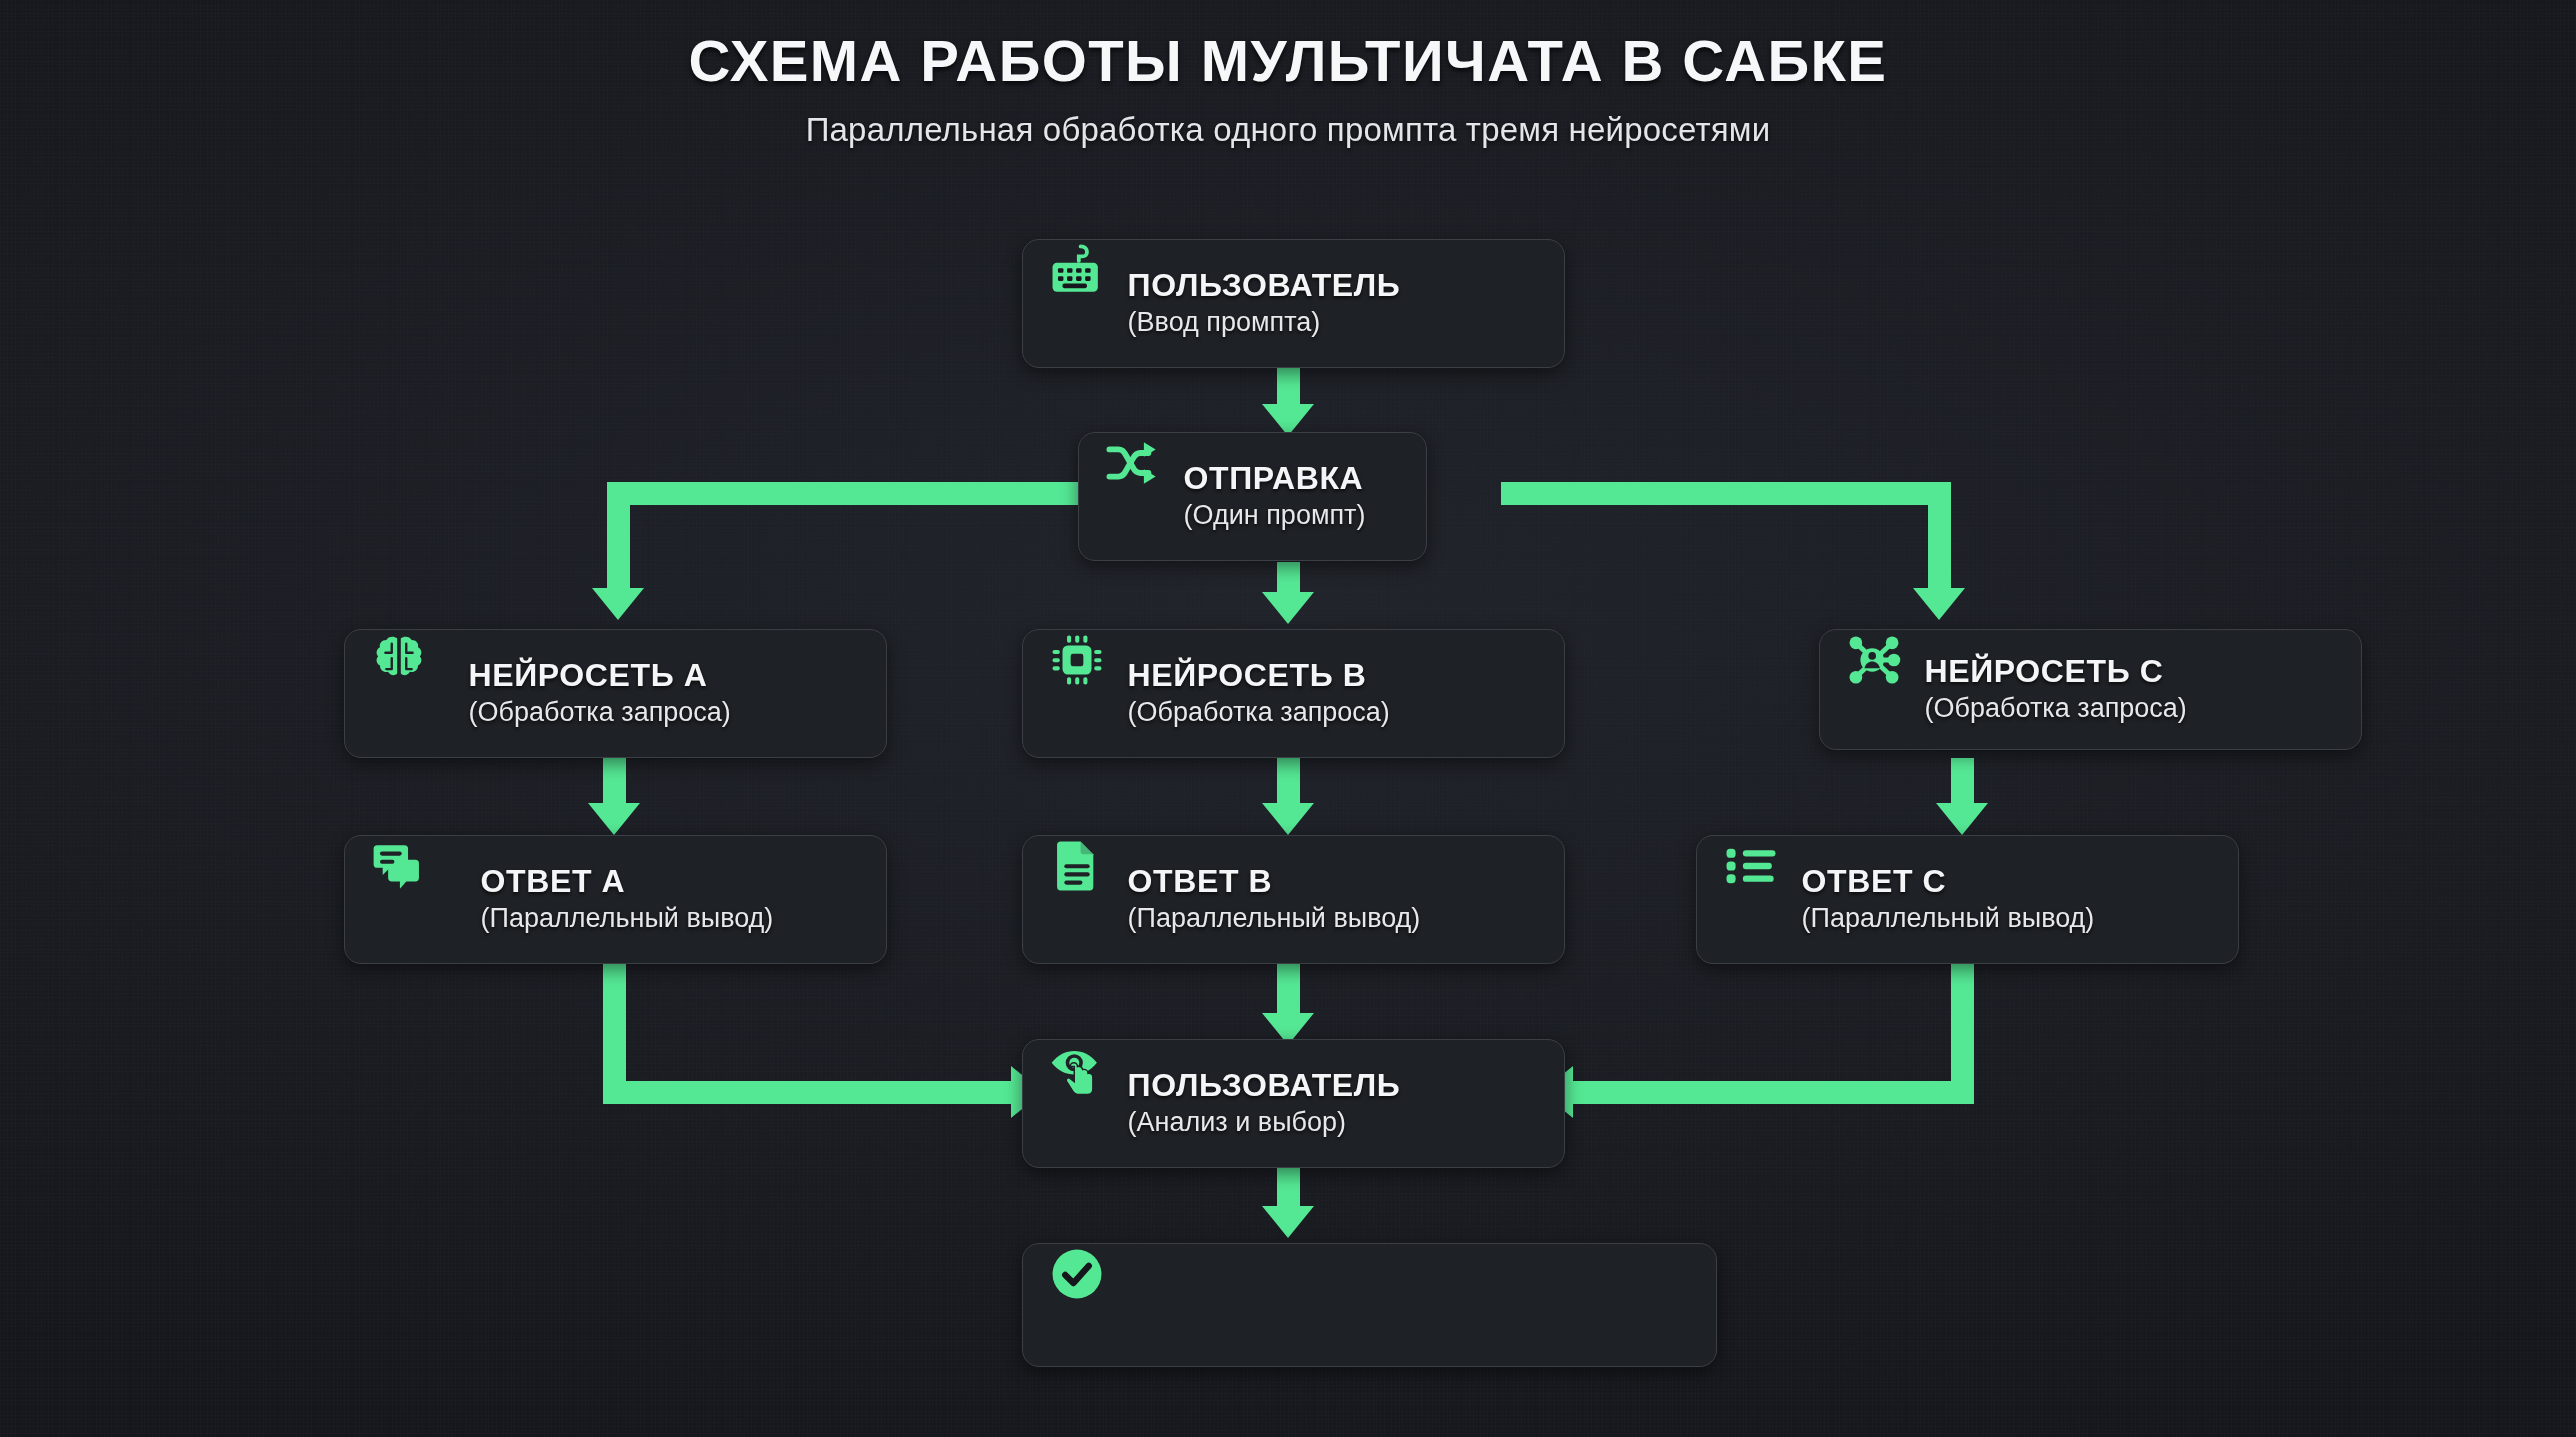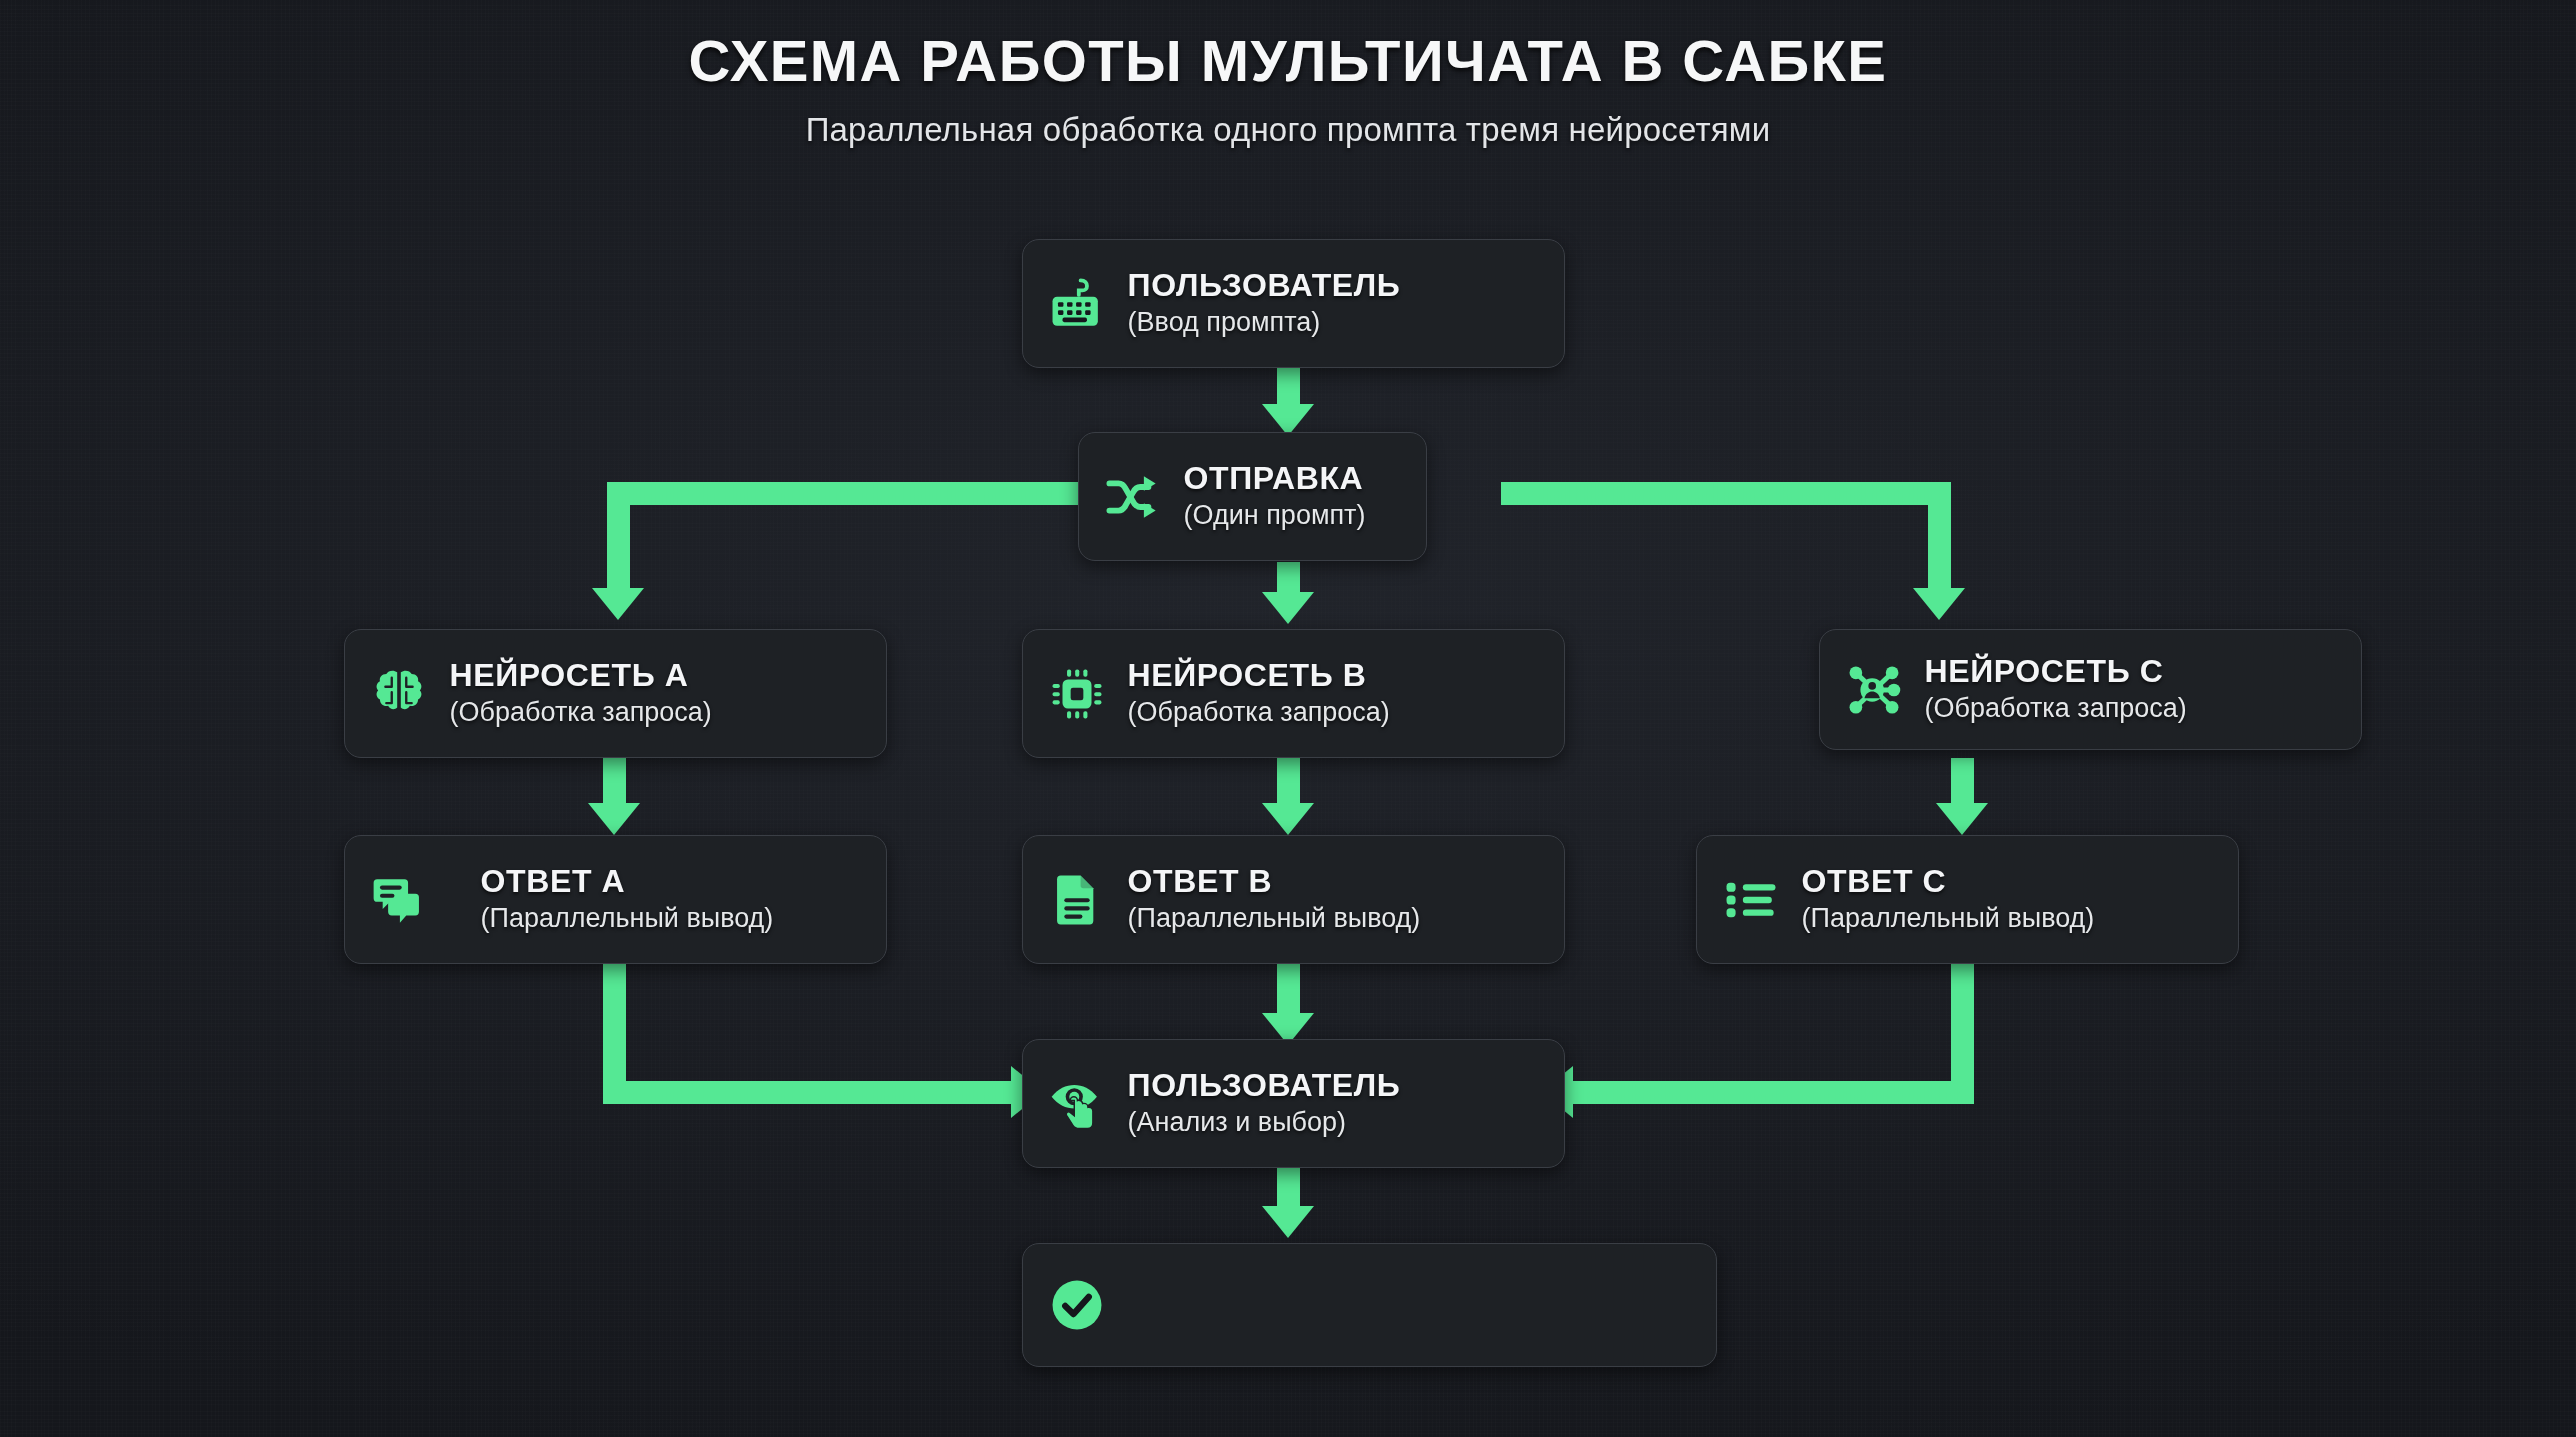--- a/index.html
+++ b/index.html
@@ -56,21 +56,20 @@
     text-shadow: 0 1.9px 4.7px rgba(0,0,0,0.7);
   }
 
   
   .node {
     position: absolute;
     background: #1e2125;
     border: 1.9px solid #3a3e45;
     border-radius: 17px;
     display: flex;
-    align-items: center;
     box-shadow: 0 5.6px 17px rgba(0,0,0,0.45);
     padding: 0 24px;
   }
   .node-icon {
     flex: 0 0 auto;
     width: 60px;
     height: 60px;
     margin-right: 20.6px;
     display: flex;
     align-items: center;
@@ -211,21 +210,21 @@
         <path d="M44 9l13 8-13 8z" fill="#55e894"></path>
         <path d="M44 39l13 8-13 8z" fill="#55e894"></path>
       </svg>
     </span>
     <span class="node-text">
       <span class="node-title">ОТПРАВКА</span>
       <span class="node-sub">(Один промпт)</span>
     </span>
   </div>
 
-  <div class="node" style="left:344px; top:629px; width:543px; height:129px;">
+  <div class="node" style="left:344px; top:629px; width:543px; height:129px;gap:19px;">
     <span class="node-icon">
       <svg width="58" height="58" viewBox="0 0 64 64" aria-hidden="true">
         <path d="M30 8c-4-3-10-2-12 2-5 0-8 4-7 8-4 2-5 7-2 10-3 3-2 8 2 10 0 5 4 8 9 7 2 4 7 5 10 2z" fill="#55e894"></path>
         <path d="M34 8c4-3 10-2 12 2 5 0 8 4 7 8 4 2 5 7 2 10 3 3 2 8-2 10 0 5-4 8-9 7-2 4-7 5-10 2z" fill="#55e894"></path>
         <g stroke="#1e2125" stroke-width="2.6" fill="none" stroke-linecap="round">
           <path d="M24 14v10M24 24h-7M24 30v12M24 42h-6M40 14v10M40 24h7M40 30v12M40 42h6"></path>
         </g>
       </svg>
     </span>
     <span class="node-text">

